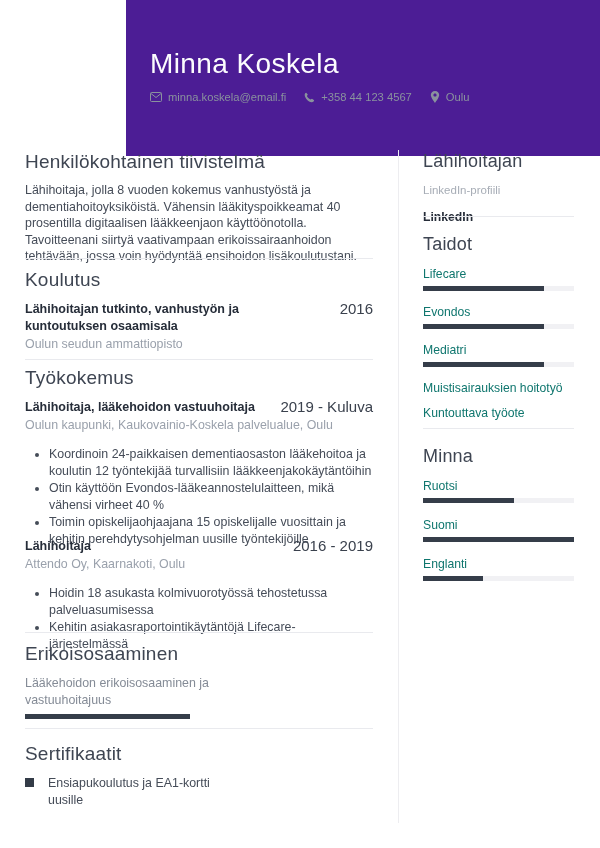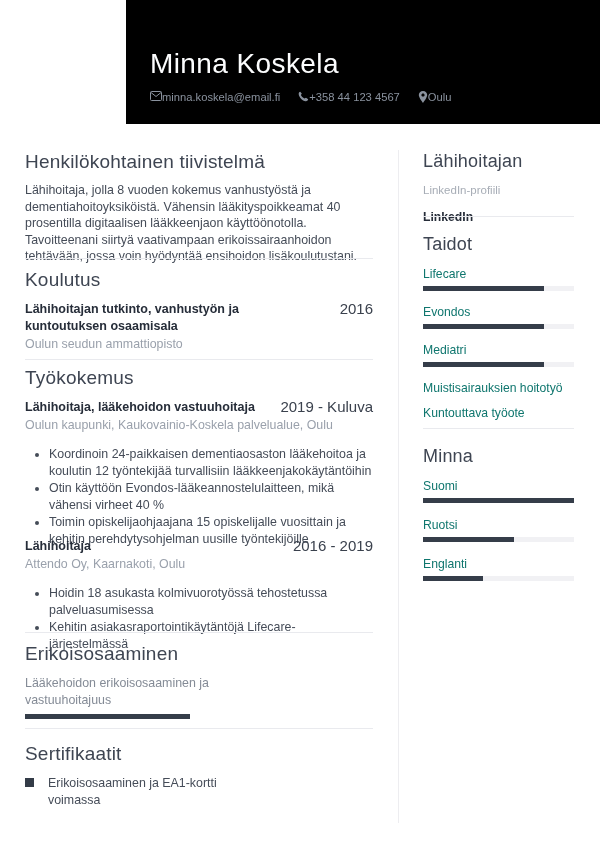--- a/index.html
+++ b/index.html
@@ -7,34 +7,34 @@
   body {
     position: relative;
     background: #ffffff;
     font-family: "Liberation Sans", "DejaVu Sans", sans-serif;
     color: #454c58;
     overflow: hidden;
   }
 
   
   .header {
-    position: absolute; left: 126px; top: 0; width: 474px; height: 124px;
-    background: #000000;
+    position: absolute; left: 126px; top: 0; width: 474px; height: 156px;
+    background: #4c1d95;
   }
   .header .name {
     position: absolute; left: 24px; top: 48px;
     font-size: 28px; line-height: 32px; font-weight: 400;
     color: #fcfdfe; letter-spacing: 0.4px;
   }
   .header .contact-row {
     position: absolute; left: 24px; top: 91px;
     display: flex; align-items: center; gap: 18px;
     font-size: 11.2px; color: #8a929e;
   }
-  .contact-item { display: flex; align-items: flex-start; }
+  .contact-item { display: flex; align-items: center; gap: 6px; }
   .contact-item svg { display: block; }
 
   
   .col-separator {
     position: absolute; left: 398px; top: 150px; width: 1px; height: 673px;
     background: #ededf0;
   }
   .lsec { position: absolute; left: 25px; width: 348px; }
   .rsec { position: absolute; left: 423px; width: 151px; }
   .ldiv { position: absolute; left: 25px; width: 348px; height: 1px; background: #e9eaee; }
@@ -181,21 +181,21 @@
   <h2 class="sec-title">Erikoisosaaminen</h2>
   <div class="spec-label">Lääkehoidon erikoisosaaminen ja vastuuhoitajuus</div>
   <div class="spec-bar"></div>
 </div>
 
 <div class="ldiv" style="top:728px"></div>
 
 <div class="lsec" style="top:742px">
   <h2 class="sec-title">Sertifikaatit</h2>
   <ul class="squares">
-    <li>Erikoisosaaminen ja EA1-kortti voimassa</li>
+    <li>Ensiapukoulutus ja EA1-kortti uusille</li>
   </ul>
 </div>
 
 <div class="rsec" style="top:150px">
   <h2 class="sec-title">Lähihoitajan</h2>
   <div class="ct-label">LinkedIn-profiili</div>
   <div class="ct-value">LinkedIn</div>
 </div>
 
 <div class="rdiv" style="top:216px"></div>
@@ -229,31 +229,31 @@
     </div>
   </div>
 </div>
 
 <div class="rdiv" style="top:428px"></div>
 
 <div class="rsec lang" style="top:445px">
   <h2 class="sec-title">Minna</h2>
   <div class="rlist">
     <div class="rskill">
+      <div class="rskill-label">Ruotsi</div>
+      <div class="bar-track">
+          <div class="bar-fill" style="width: 60%;"></div>
+        </div>
+    </div>
+    <div class="rskill">
       <div class="rskill-label">Suomi</div>
       <div class="bar-track">
           <div class="bar-fill" style="width: 100%;"></div>
         </div>
     </div>
     <div class="rskill">
-      <div class="rskill-label">Ruotsi</div>
-      <div class="bar-track">
-          <div class="bar-fill" style="width: 60%;"></div>
-        </div>
-    </div>
-    <div class="rskill">
       <div class="rskill-label">Englanti</div>
       <div class="bar-track">
           <div class="bar-fill" style="width: 40%;"></div>
         </div>
     </div>
   </div>
 </div>
 
 </body></html>

